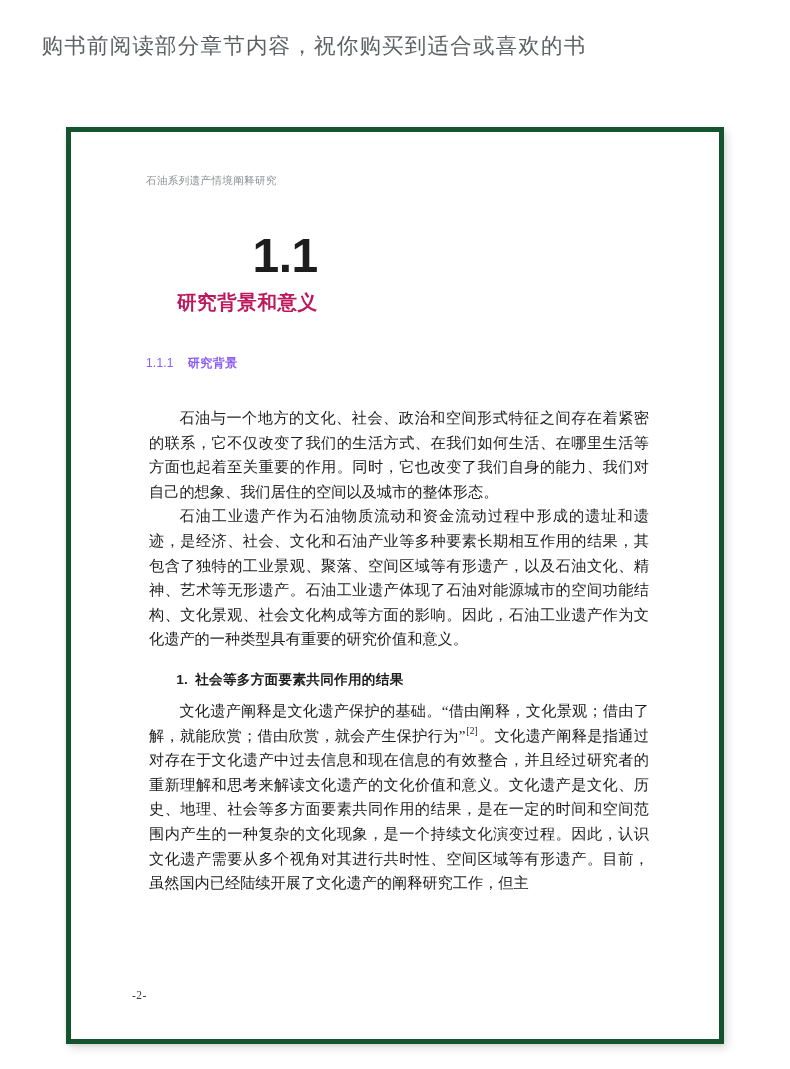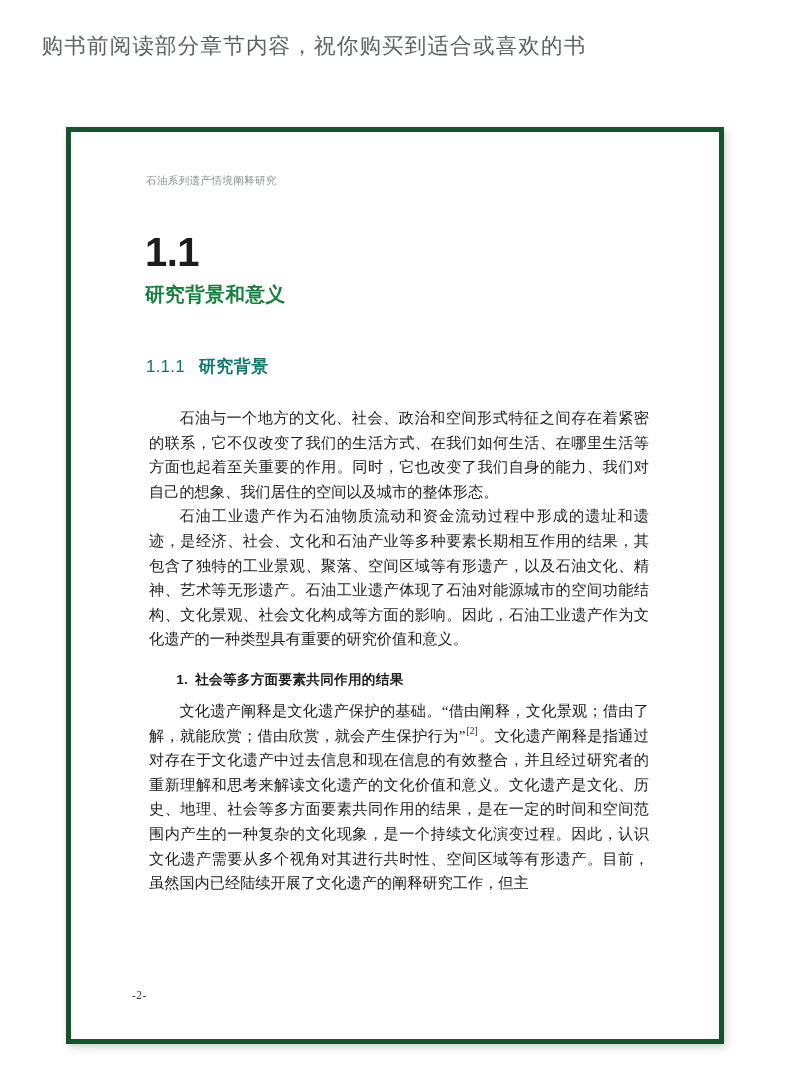--- a/index.html
+++ b/index.html
@@ -71,43 +71,45 @@
     white-space: nowrap;
   }
 
   
   .heading-block {
     position: absolute;
     left: 74px;
     top: 100px;
   }
   .heading-number {
-    font-size: 40px;
+    font-size: 48px;
     font-weight: bold;
     color: #1d1d1d;
     line-height: 1.0;
     letter-spacing: -0.5px;
     font-family: "Liberation Sans", "DejaVu Sans", sans-serif;
+    text-align: right;
   }
   .heading-title {
     margin-top: 9px;
     font-size: 19.5px;
     font-weight: bold;
-    color: #15803d;
+    color: #be185d;
     letter-spacing: 0.6px;
     font-family: "Liberation Sans", "DejaVu Sans", sans-serif;
+    margin-left: 32px;
   }
 
   
   .section-heading {
     position: absolute;
     left: 75px;
     top: 223px;
-    font-size: 17px;
-    color: #0f766e;
+    font-size: 12px;
+    color: #8b5cf6;
     letter-spacing: 0.5px;
     white-space: nowrap;
     font-family: "Liberation Sans", "DejaVu Sans", sans-serif;
   }
   .section-heading .sec-num {
     letter-spacing: 0.2px;
   }
   .section-heading .sec-label {
     font-weight: bold;
     margin-left: 14px;

